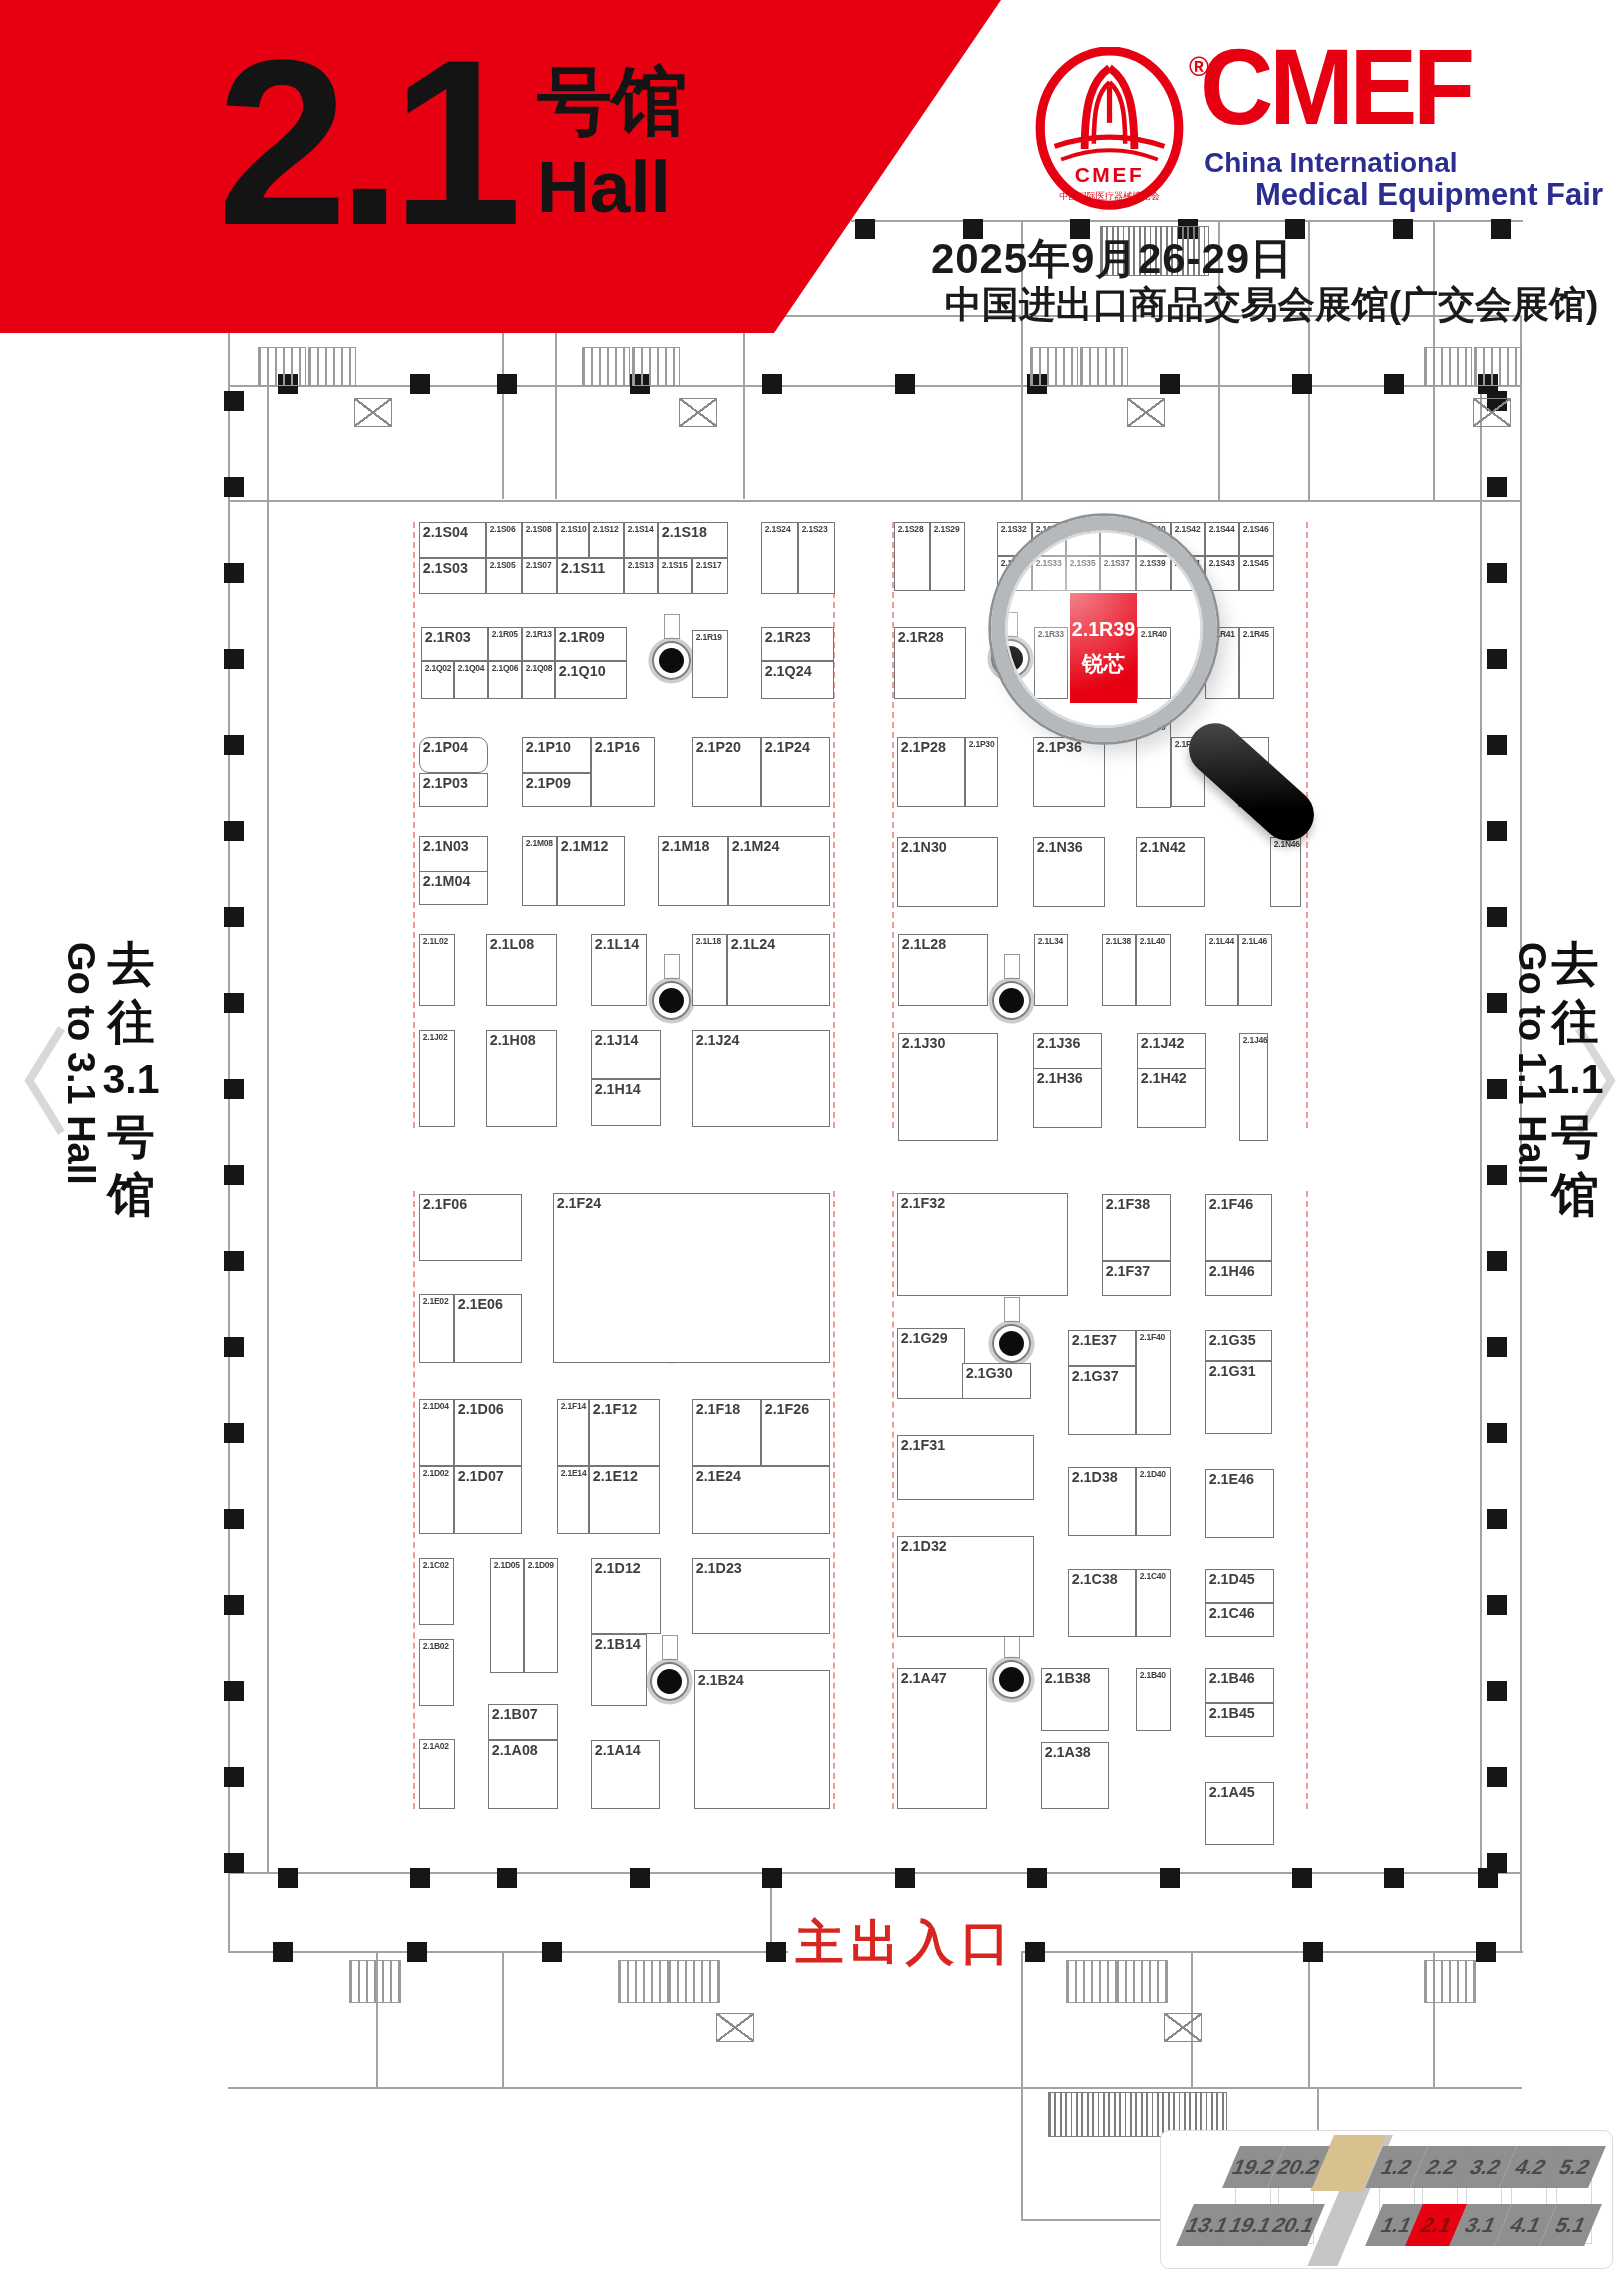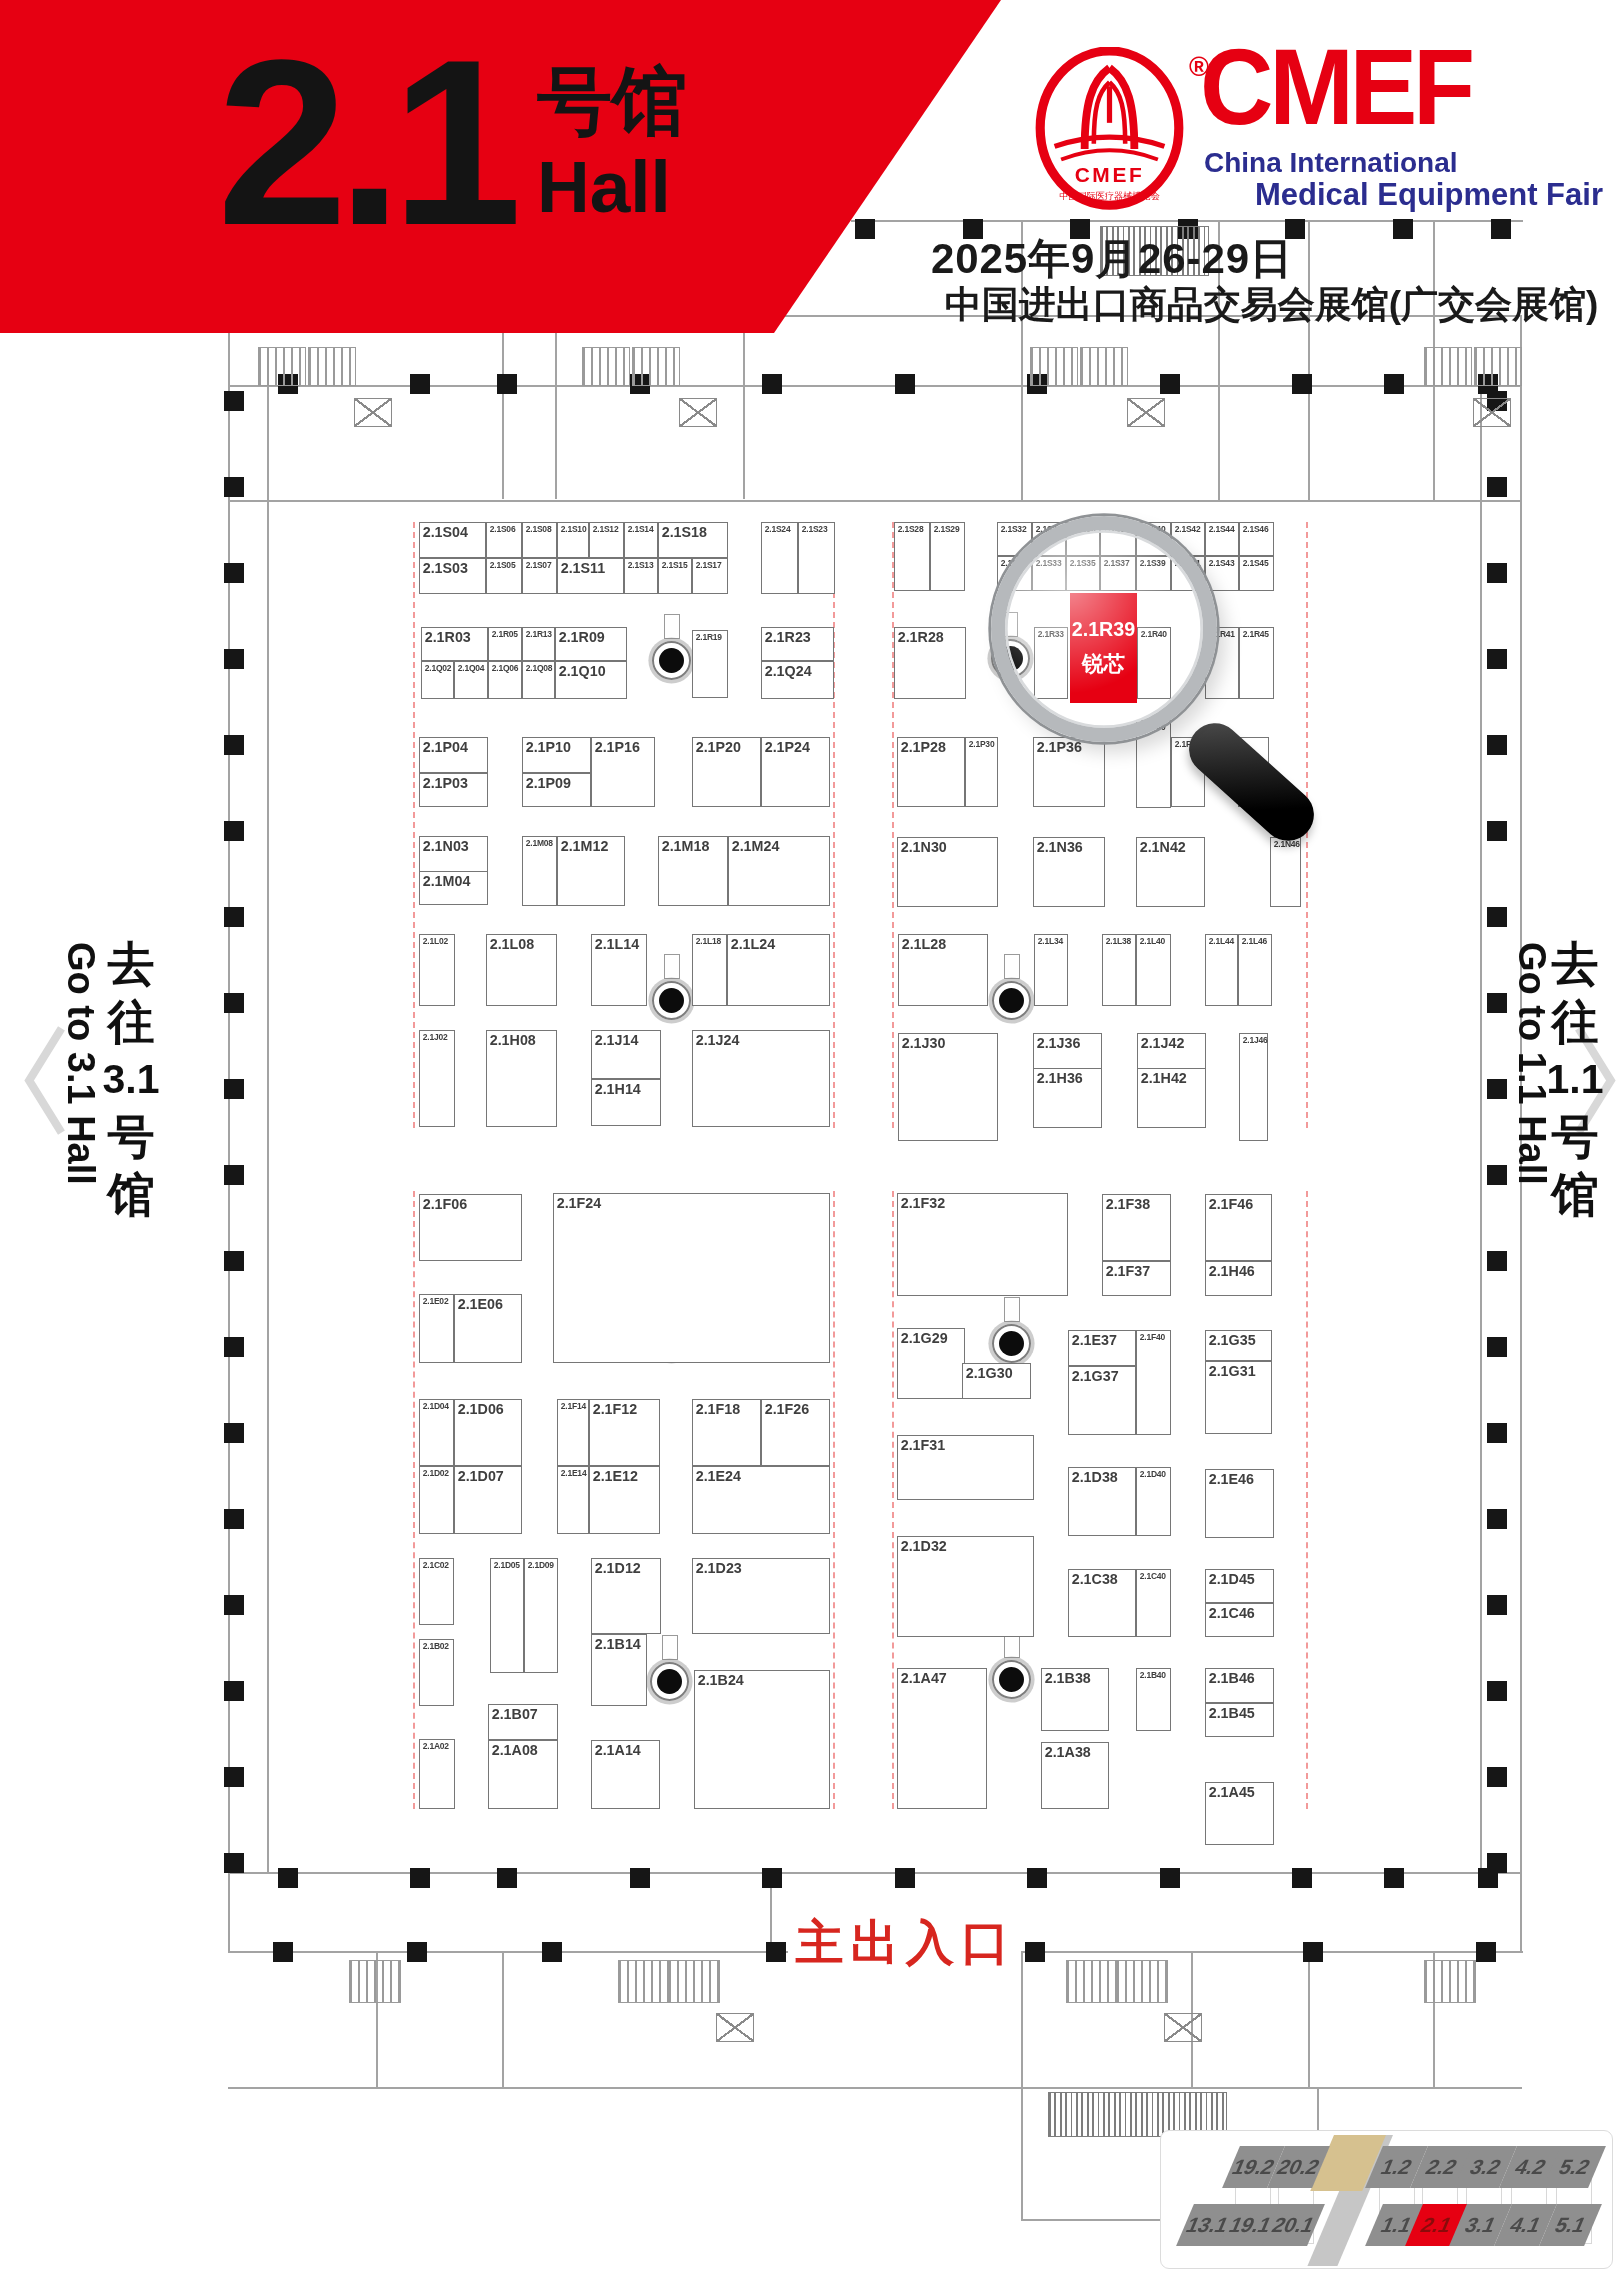--- a/index.html
+++ b/index.html
@@ -392,21 +392,21 @@
         </div>
         <div class="booth" style="left: 1137px; top: 627px; width: 34px; height: 72px;">
           <span class="lbl s">2.1R40</span>
         </div>
         <div class="booth" style="left: 1205px; top: 627px; width: 34px; height: 72px;">
           <span class="lbl s">2.1R41</span>
         </div>
         <div class="booth" style="left: 1239px; top: 627px; width: 35px; height: 72px;">
           <span class="lbl s">2.1R45</span>
         </div>
-        <div class="booth" style="left: 419px; top: 737px; width: 69px; height: 36px;">
+        <div class="booth" style="left: 419px; top: 737px; width: 69px; height: 36px; border-radius: 10px;">
           <span class="lbl">2.1P04</span>
         </div>
         <div class="booth" style="left: 419px; top: 773px; width: 69px; height: 34px;">
           <span class="lbl">2.1P03</span>
         </div>
         <div class="booth" style="left: 522px; top: 737px; width: 69px; height: 36px;">
           <span class="lbl">2.1P10</span>
         </div>
         <div class="booth" style="left: 522px; top: 773px; width: 69px; height: 34px;">
           <span class="lbl">2.1P09</span>

